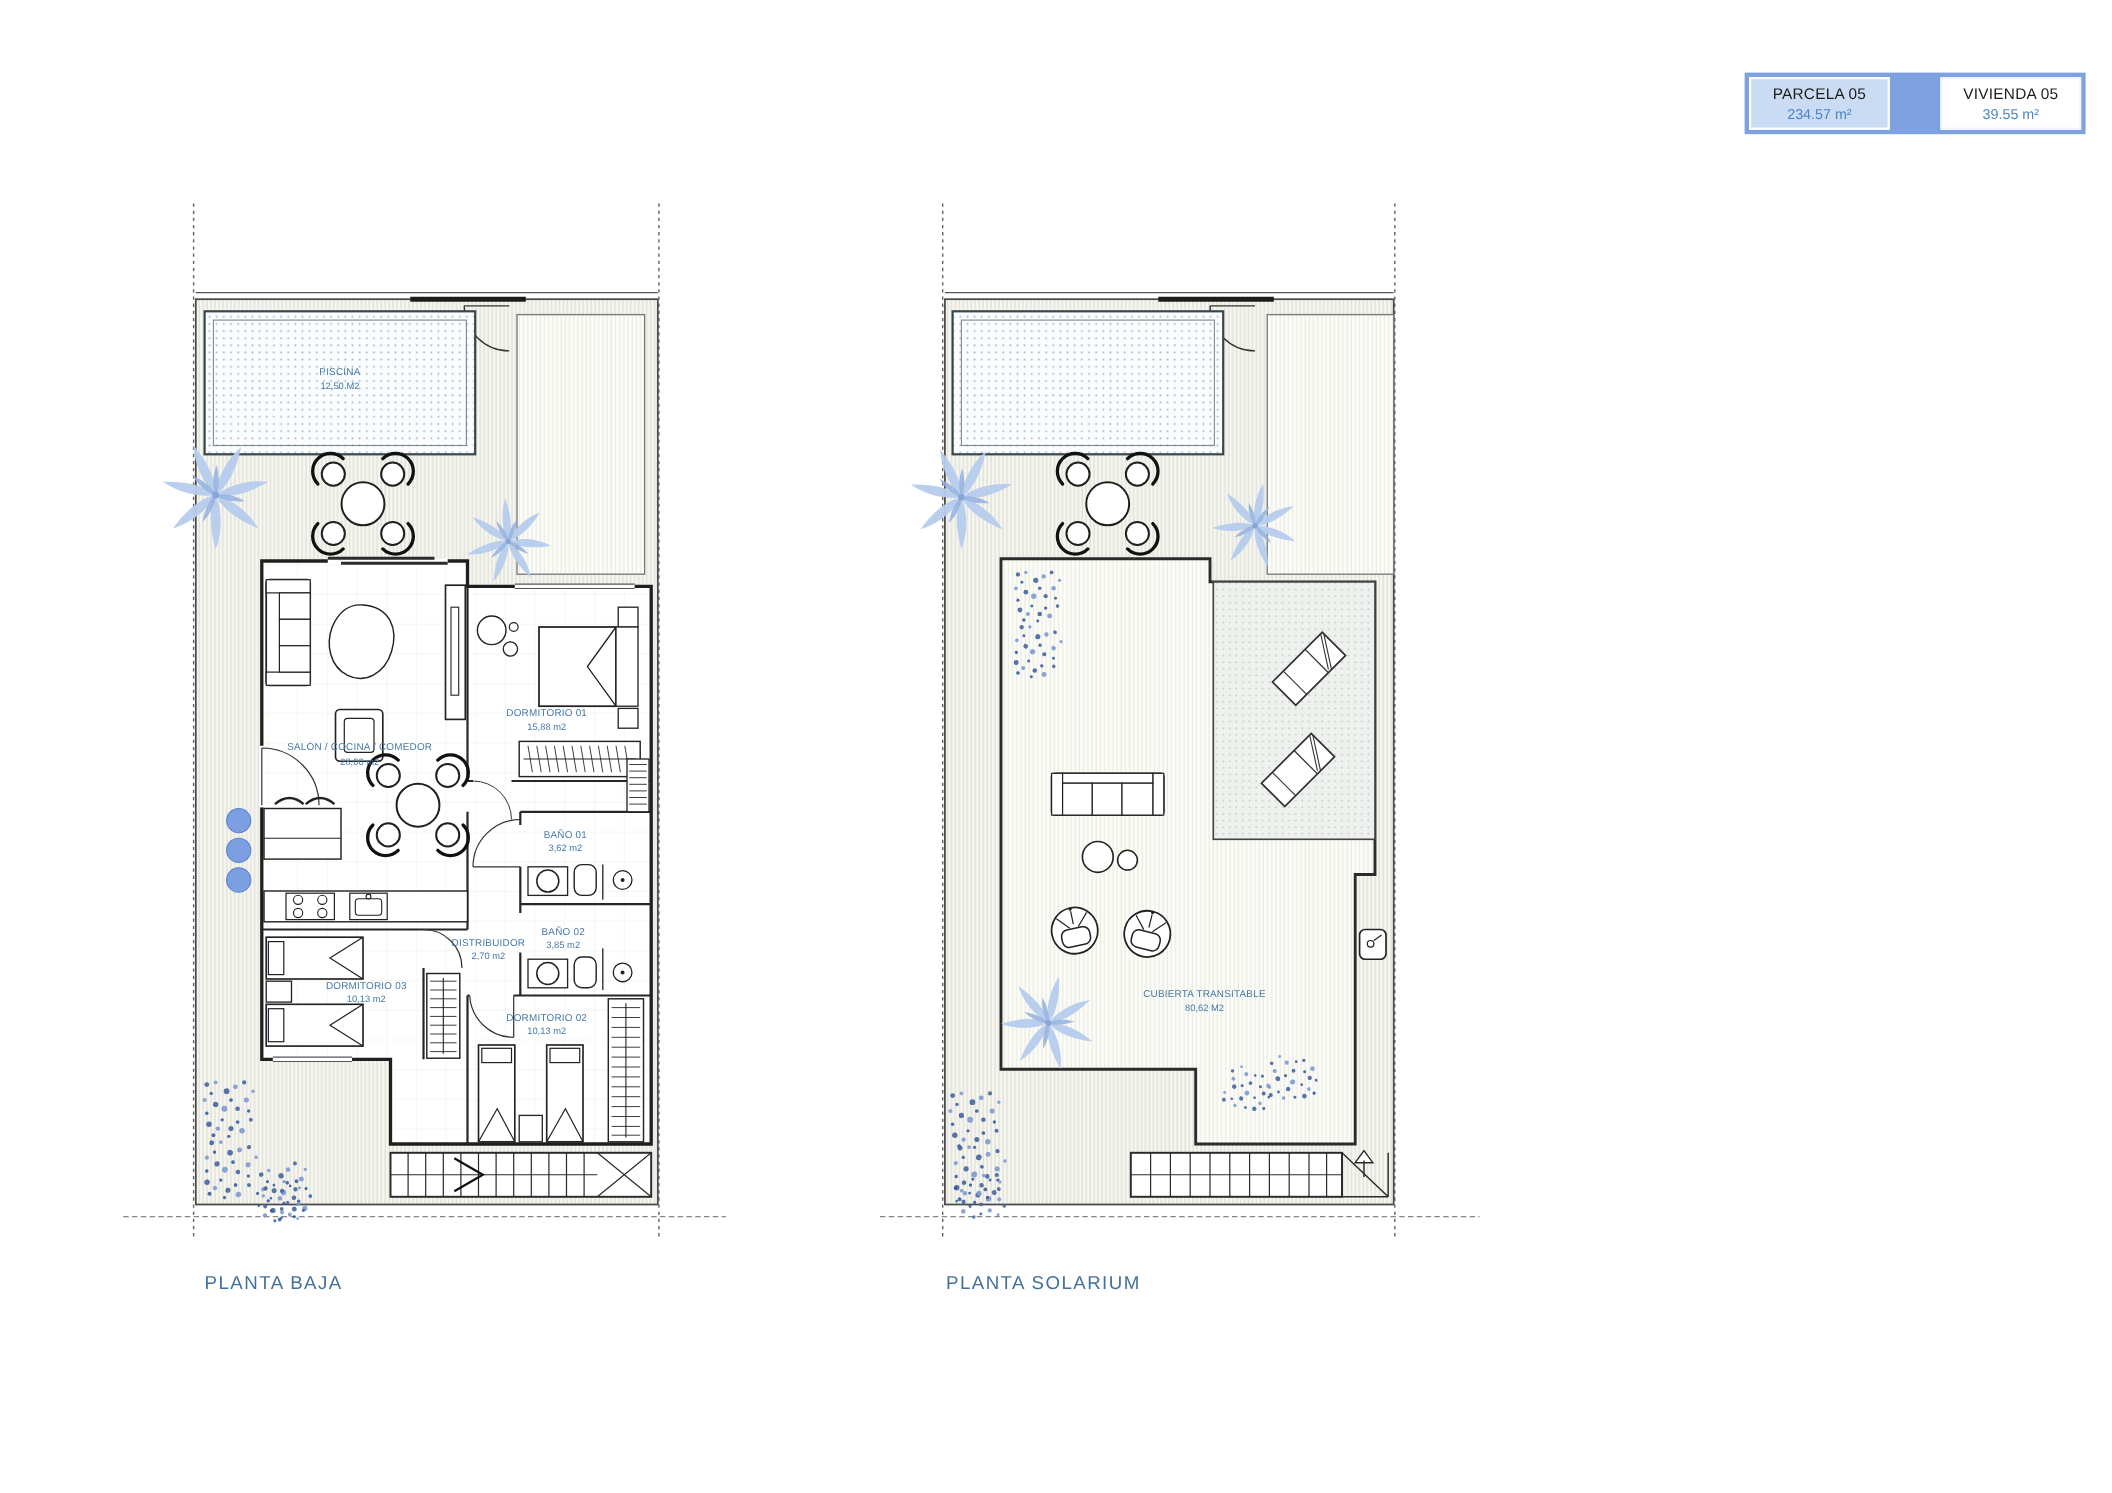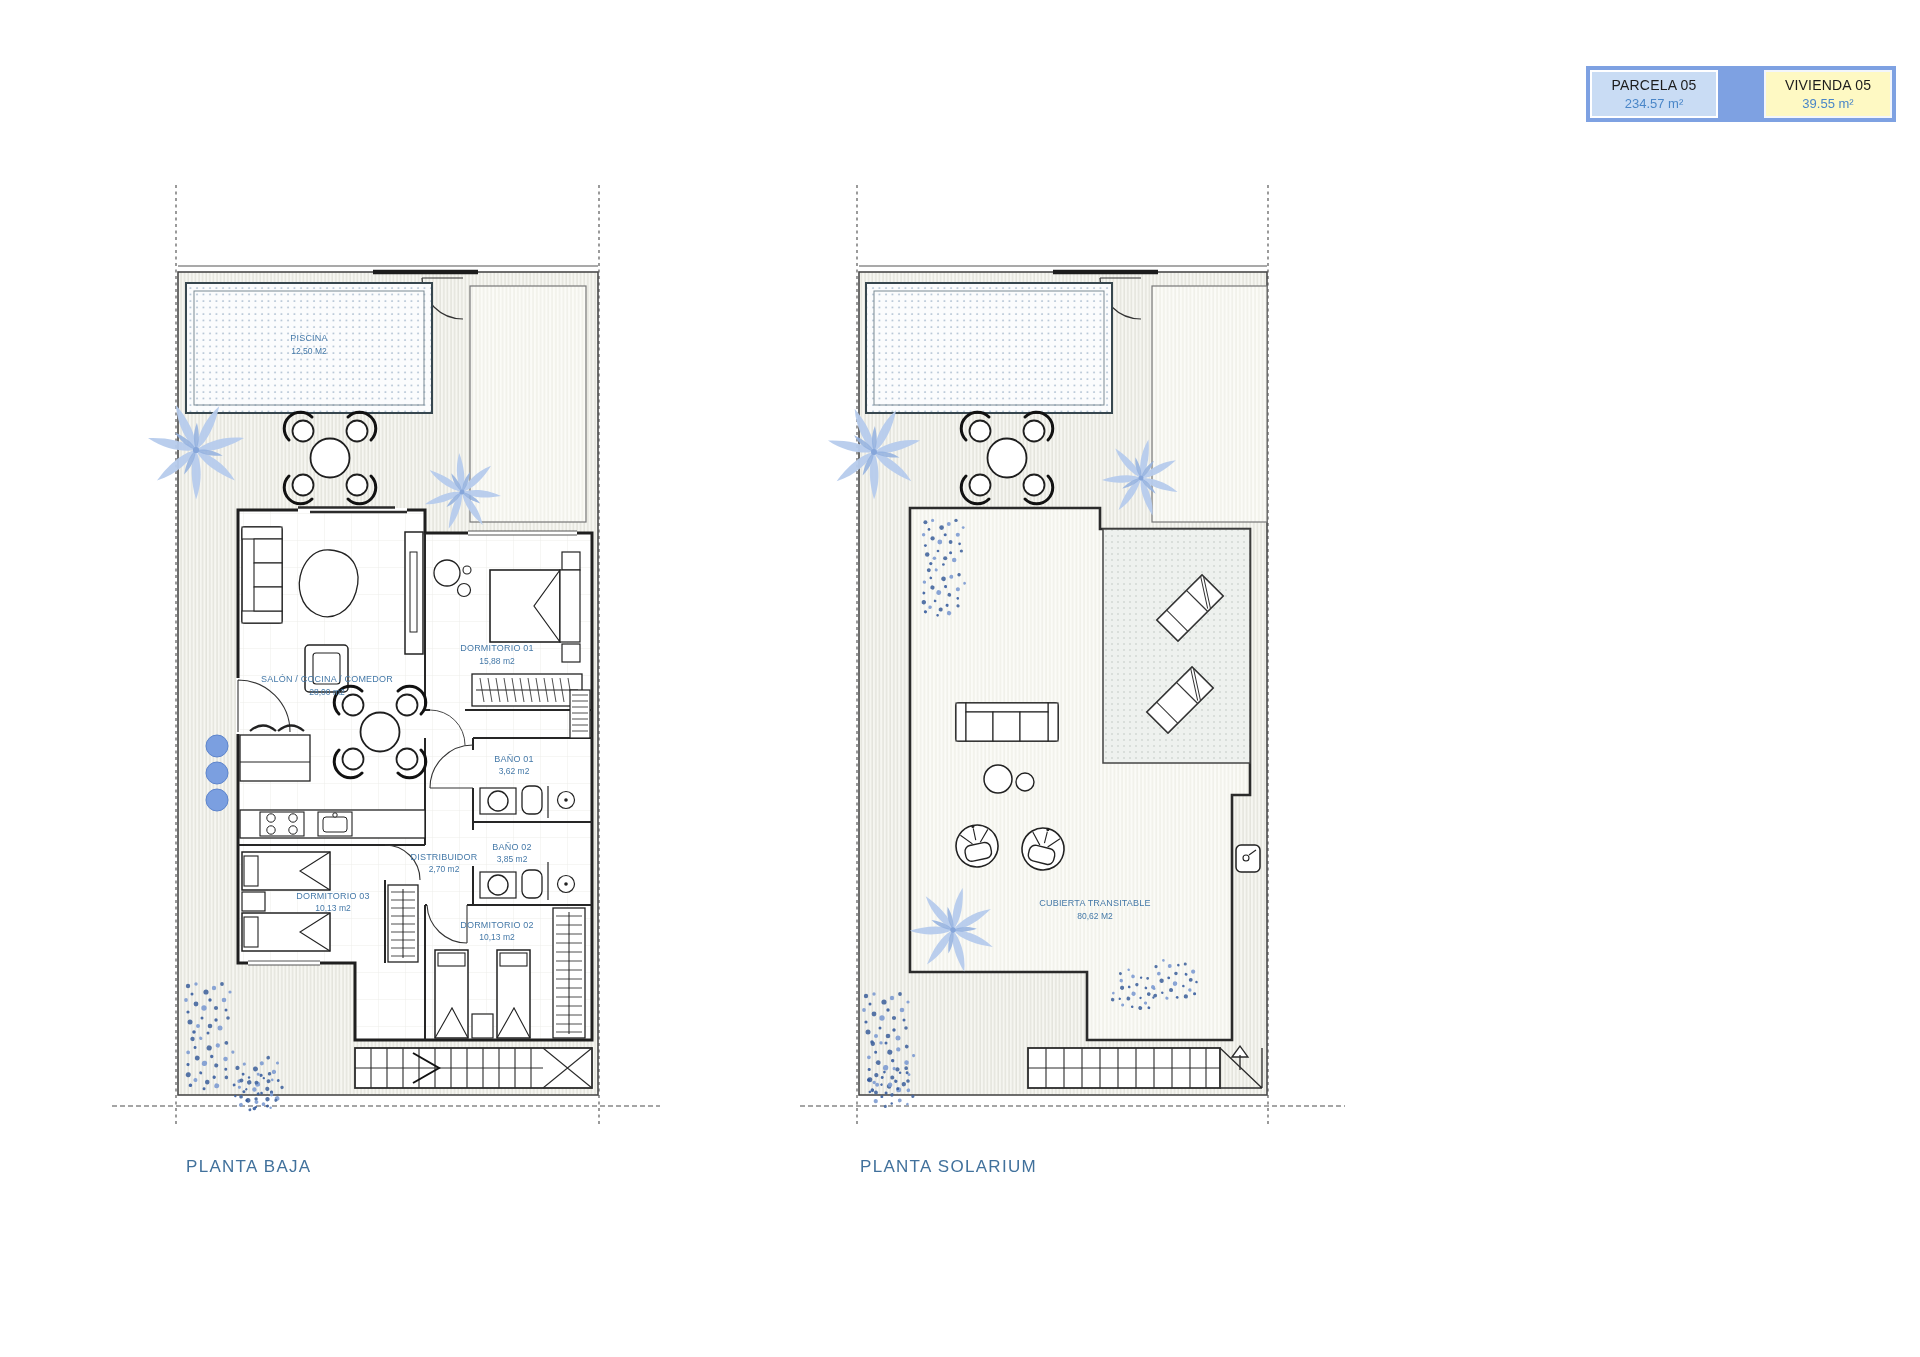--- a/index.html
+++ b/index.html
@@ -6,21 +6,21 @@
   .stage{position:relative;width:1920px;height:1357px;background:#ffffff;
          font-family:"Liberation Sans",sans-serif;overflow:hidden;}
   .stage > svg{position:absolute;left:0;top:0;}
   
   .legend{position:absolute;left:1568px;top:66px;width:310px;height:56px;
           background:#7ea1e2;box-sizing:border-box;display:flex;
           justify-content:space-between;padding:4px;margin-left:18px;}
   .legend .cell{width:128px;box-sizing:border-box;display:flex;flex-direction:column;
           align-items:center;justify-content:center;gap:3px;}
   .legend .cell.parcela{background:#c9dcf4;border:2px solid #ffffff;}
-  .legend .cell.vivienda{background:#fef9c3;border:2px solid #f2f6fc;}
+  .legend .cell.vivienda{background:#ffffff;border:2px solid #f2f6fc;}
   .legend .lbl{font-size:14px;color:#1c1c1c;letter-spacing:.2px;}
   .legend .val{font-size:13px;color:#4a86c8;}
   
   text{font-family:"Liberation Sans",sans-serif;}
   .rl{font-size:9px;fill:#4579a8;text-anchor:middle;letter-spacing:.2px;}
   .ra{font-size:8.5px;fill:#4579a8;text-anchor:middle;}
   .ptitle{font-size:17px;fill:#41719c;letter-spacing:1.3px;}
 </style>
 </head>
 <body>

